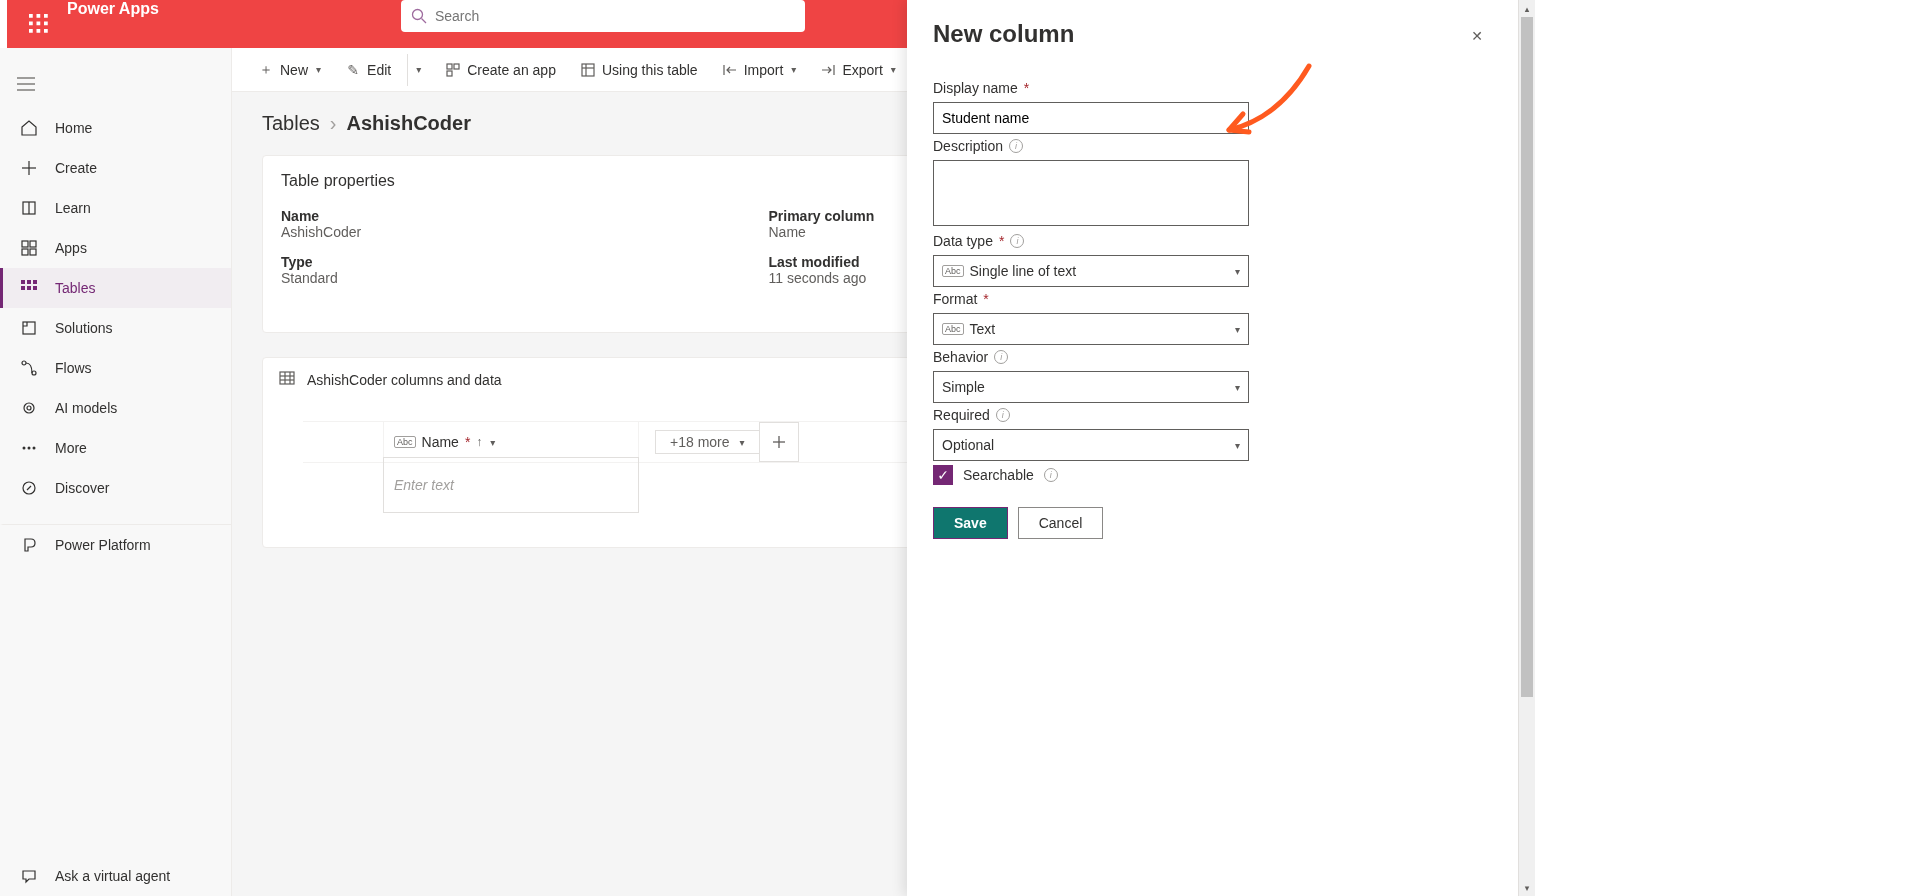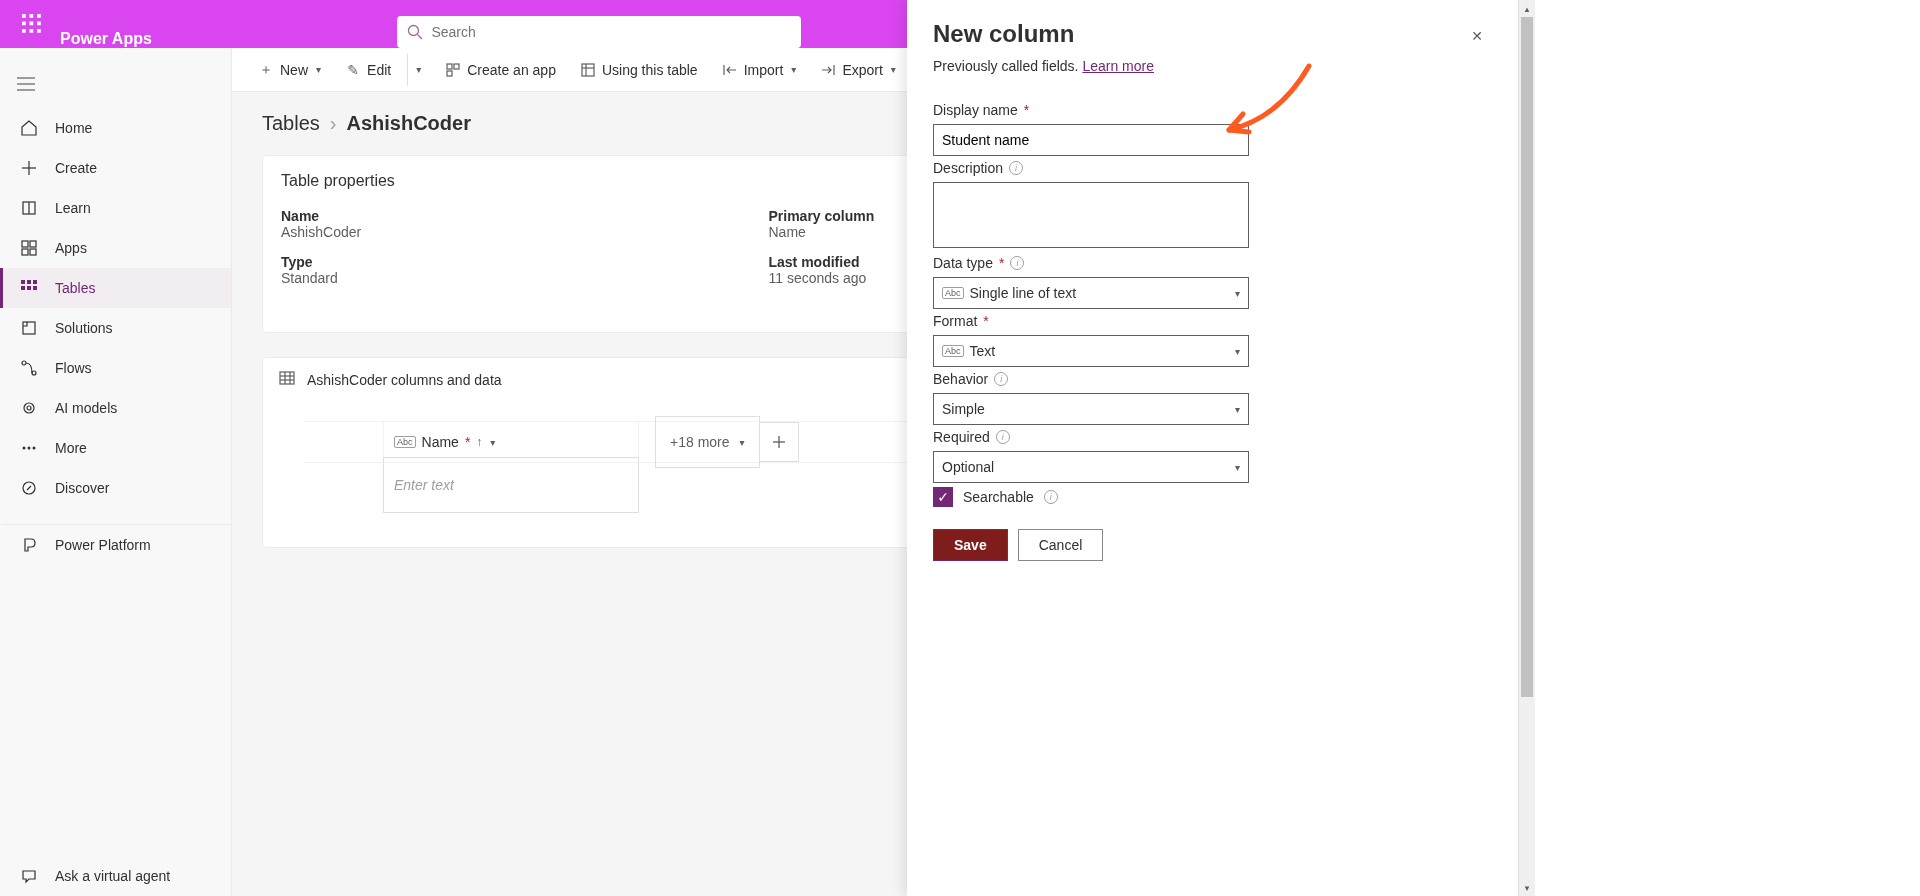--- a/index.html
+++ b/index.html
@@ -1,20 +1,20 @@
 <!DOCTYPE html>
 <html><head>
   <meta charset="utf-8">
   <style>
     * { box-sizing: border-box; margin: 0; padding: 0; font-family: "Segoe UI", -apple-system, sans-serif; }
     body { background: #fff; color: #323130; font-size: 14px; overflow: hidden; }
     .app { display: flex; flex-direction: column; height: 896px; width: 1535px; position: relative; }
 
     
-    .header { background: #d946ef; height: 48px; display: flex; align-items: flex-end; padding: 0 8px; color: #fff; flex-shrink: 0; }
+    .header { background: #ef4444; height: 48px; display: flex; align-items: flex-start; padding: 0 8px; color: #fff; flex-shrink: 0; margin-left: 7px; }
     .waffle { width: 48px; height: 48px; display: flex; align-items: center; justify-content: center; cursor: pointer; }
     .waffle svg { width: 20px; height: 20px; }
     .app-title { font-size: 16px; font-weight: 600; margin-left: 4px; }
     .search-wrap { flex: 1; display: flex; justify-content: center; }
     .search-box { width: 404px; height: 32px; background: #fff; border-radius: 4px; display: flex; align-items: center; padding: 0 10px; }
     .search-box input { border: none; outline: none; flex: 1; font-size: 14px; background: transparent; color: #605e5c; margin-left: 8px; }
 
     
     .main { flex: 1; display: flex; overflow: hidden; }
 
@@ -57,21 +57,21 @@
 
     .datacard { background:#fff; border:1px solid #edebe9; border-radius:4px; }
     .dc-head { display:flex; align-items:center; gap:10px; padding:12px 16px; }
     .dc-head .di { width:18px; color:#605e5c; }
     .dc-body { padding: 20px 16px 40px 40px; }
     .colhdr-row { display:flex; align-items:center; height:42px; border-top:1px solid #f3f2f1; border-bottom:1px solid #f3f2f1; }
     .spacer-col { width: 80px; }
     .colhdr { border-left:1px solid #f3f2f1; border-right:1px solid #f3f2f1; height:100%; width: 256px; display:flex; align-items:center; padding:0 10px; gap:6px; color:#323130; cursor:pointer; }
     .colhdr .req { color:#a4262c; }
     .colhdr .sort { color:#605e5c; font-size:12px; }
-    .more-col { padding:0 14px; display:flex; align-items:center; gap:8px; color:#605e5c; border:1px solid #e1dfdd; height:52px; cursor:pointer; }
+    .more-col { padding:0 14px; display:flex; align-items:center; gap:8px; color:#605e5c; border:1px solid #e1dfdd; height:24px; cursor:pointer; }
     .add-col { width:40px; height:40px; display:flex; align-items:center; justify-content:center; border:1px solid #e1dfdd; margin-left:-1px; cursor:pointer; color:#605e5c; }
     .data-row { display:flex; align-items:center; height:44px; }
     .data-cell { border:1px solid #e1dfdd; height:56px; width:256px; display:flex; align-items:center; padding:0 10px; color:#a19f9d; font-style:italic; }
 
     
     .panel { position:absolute; right:16px; top:0; bottom:0; width:612px; background:#fff; box-shadow: -4px 0 12px rgba(0,0,0,0.1); padding: 20px 26px; display:flex; flex-direction:column; overflow:auto; }
     .panel-head { display:flex; align-items:flex-start; justify-content:space-between; }
     .panel-title { font-size: 24px; font-weight:600; color:#323130; }
     .close { width:32px; height:32px; display:flex; align-items:center; justify-content:center; color:#605e5c; cursor:pointer; font-size:14px; }
     .panel-sub { color:#323130; margin-top:6px; }
@@ -82,21 +82,21 @@
     .info-i { width:14px; height:14px; border:1px solid #a19f9d; border-radius:50%; display:inline-flex; align-items:center; justify-content:center; font-size:9px; color:#a19f9d; font-style:italic; }
     .tinput { width:100%; height:32px; border:1px solid #605e5c; padding:0 8px; font-size:14px; outline:none; }
     .tarea { width:100%; height:66px; border:1px solid #605e5c; padding:6px 8px; font-size:14px; outline:none; resize:none; }
     .select { width:100%; height:32px; border:1px solid #605e5c; padding:0 8px; display:flex; align-items:center; justify-content:space-between; cursor:pointer; }
     .select .sv { display:flex; align-items:center; gap:6px; }
     .abc-ico { font-size:9px; border:1px solid #a19f9d; padding:0 2px; color:#605e5c; border-radius:2px; }
     .checkbox-row { display:flex; align-items:center; gap:10px; }
     .cb { width:20px; height:20px; background:#742774; display:flex; align-items:center; justify-content:center; color:#fff; cursor:pointer; }
     .panel-foot { display:flex; gap:10px; margin-top: 22px; }
     .btn { height:32px; padding:0 20px; border:1px solid #8a8886; background:#fff; cursor:pointer; font-size:14px; color:#323130; }
-    .btn.primary { background:#7f1d1d; color:#fff; border-color:#742774; font-weight:600; }
+    .btn.primary { background:#0f766e; color:#fff; border-color:#742774; font-weight:600; }
 
     .annotation { position:absolute; pointer-events:none; }
 
     
     .scroll-rail { position:absolute; right:0; top:0; bottom:0; width:17px; background:#f0f0f0; border-left:1px solid #e1dfdd; }
     .scroll-arrow { height:17px; display:flex; align-items:center; justify-content:center; color:#605e5c; font-size:9px; cursor:pointer; }
     .scroll-thumb { background:#c1c1c1; position:absolute; left:2px; right:2px; }
   </style>
 </head>
 <body>
@@ -433,21 +433,20 @@
         </div>
       </div>
     </div>
   </div>
 
   <div class="panel">
     <div class="panel-head">
       <div class="panel-title">New column</div>
       <div class="close">✕</div>
     </div>
-    <div class="panel-sub"><span>Previously called fields. </span><a>Learn more</a></div>
 
     <div class="form">
       <div>
         <div class="fld-label">
             <span>Display name</span>
             <span class="req">*</span>
           </div>
         <input class="tinput" type="text" value="Student name" style="">
       </div>
       <div>

